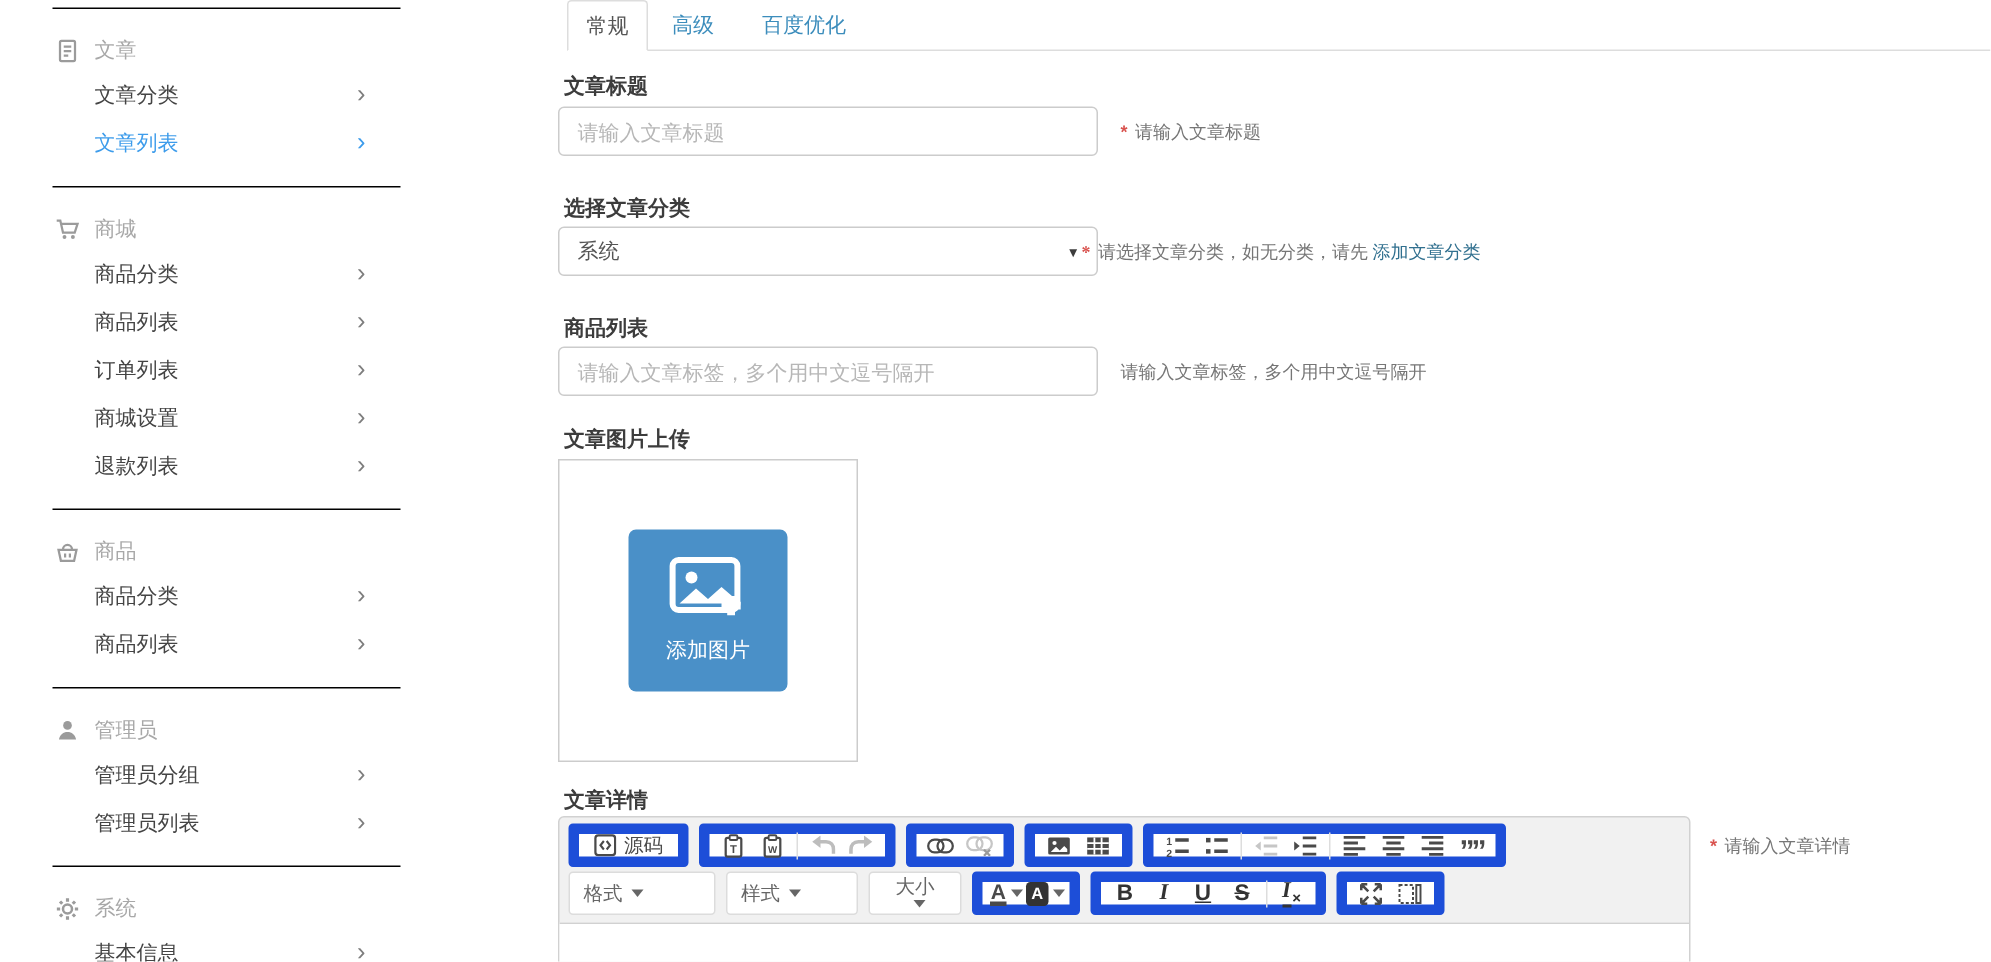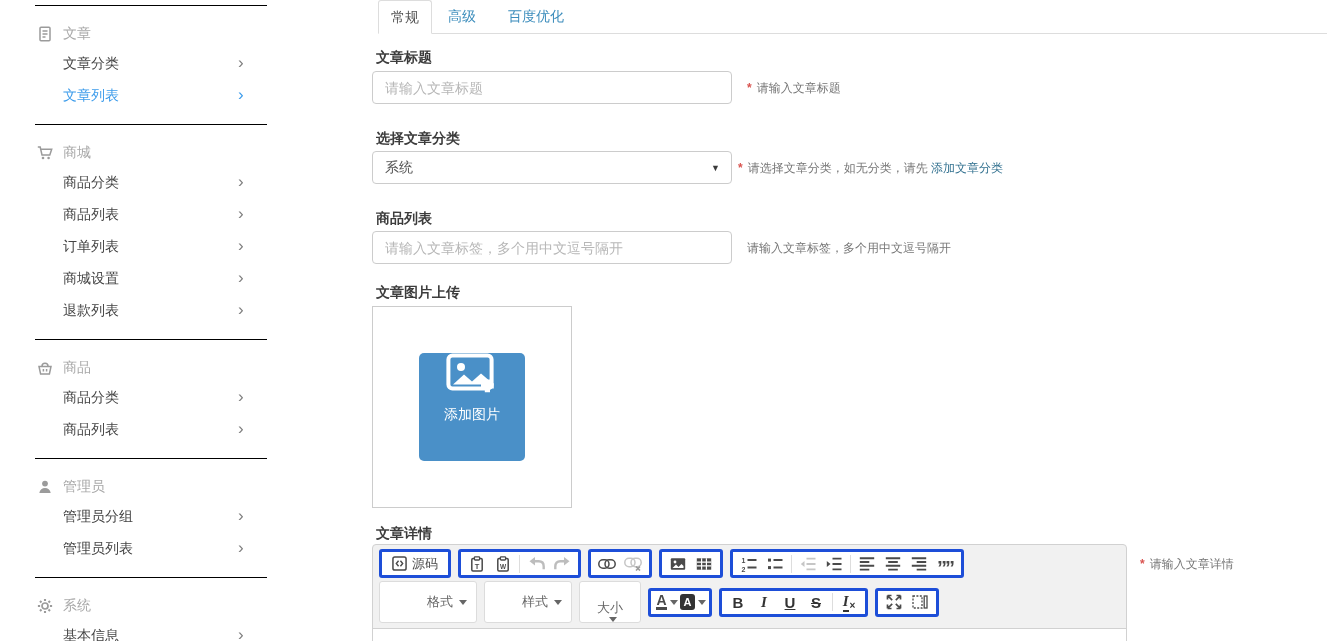--- a/index.html
+++ b/index.html
@@ -28,38 +28,38 @@
   .lbl1 { top:49px; } .lbl2 { top:130px; } .lbl3 { top:210px; } .lbl4 { top:284px; } .lbl5 { top:525px; }
   .t-input { position:absolute; left:372px; width:360px; height:33px; border:1px solid #ccc; border-radius:4px; background:#fff; font-size:14px; color:#555; padding:0 12px; outline:none; font-family:inherit; }
   .t-input::placeholder { color:#b7b7b7; opacity:1; }
   .inp1 { top:71px; } .inp3 { top:231px; }
   .t-select { position:absolute; left:372px; top:151px; width:360px; height:33px; border:1px solid #ccc; border-radius:4px; background:#fff; display:flex; align-items:center; padding:0 12px; font-size:14px; color:#555; cursor:pointer; }
   .t-select .sel-caret { position:absolute; right:11px; top:11px; font-size:9px; color:#3c3c3c; }
 
   .hint { position:absolute; font-size:12px; color:#767676; white-space:nowrap; }
   .hint .req { color:#d9534f; margin-right:5px; font-weight:bold; }
   .hint a { color:#31708f; text-decoration:none; cursor:pointer; }
-  .h1 { left:747px; top:80px; } .h2 { left:738px; top:160px; } .h3 { left:747px; top:240px; }
+  .h1 { left:747px; top:80px; } .h2 { left:721px; top:160px;font-family:Liberation Serif, serif; } .h3 { left:747px; top:240px; }
   .h4 { left:740px; top:314px; } .h5 { left:1140px; top:556px; }
 
   
   .upload-box { position:absolute; left:372px; top:306px; width:200px; height:202px; border:1px solid #ccc; background:#fff; display:flex; align-items:center; justify-content:center; }
-  .upload-btn { width:106px; height:108px; background:#4a90c8; border-radius:5px; display:flex; flex-direction:column; align-items:center; cursor:pointer; }
+  .upload-btn { width:106px; height:108px; background:#4a90c8; border-radius:5px; display:flex; flex-direction:column; align-items:center; justify-content:center; cursor:pointer; }
   .upload-btn .u-label { color:#fff; font-size:14px; margin-top:7px; }
 
   
   .editor { position:absolute; left:372px; top:544px; width:755px; border:1px solid #d1d1d1; border-radius:4px 4px 0 0; background:#f1f1f1; }
   .tbar { padding:4px 6px 2px 6px; }
   .trow { display:flex; align-items:center; margin-bottom:3px; flex-wrap:nowrap; }
-  .grp { display:inline-flex; align-items:center; background:#fff; border:3px solid #1d4ed8; border-radius:3px; height:29px; padding:0 3px; margin-right:7px; }
+  .grp { display:inline-flex; align-items:center; background:#fff; border:7px solid #1d4ed8; border-radius:3px; height:29px; padding:0 3px; margin-right:7px; }
   .tbtn { width:26px; height:26px; display:inline-flex; align-items:center; justify-content:center; cursor:pointer; border-radius:2px; }
   .tsep { width:1px; height:18px; background:#ddd; margin:0 3px; display:inline-block; }
   .src-btn { display:inline-flex; align-items:center; height:26px; padding:0 7px; cursor:pointer; font-size:13px; color:#4a4a4a; }
   .src-btn span { margin-left:5px; }
-  .ddbtn { display:inline-flex; align-items:center; justify-content:flex-end; background:#fff; border:1px solid #dcdcdc; border-radius:3px; height:42px; padding:0 9px; margin-right:7px; font-size:13px; color:#666; cursor:pointer; }
+  .ddbtn { display:inline-flex; align-items:center; justify-content:flex-start; background:#fff; border:1px solid #dcdcdc; border-radius:3px; height:29px; padding:0 9px; margin-right:7px; font-size:13px; color:#666; cursor:pointer; }
   .dd-format { width:98px; } .dd-style { width:88px; } .dd-size { width:62px;flex-direction:column; }
   .caret { width:0; height:0; border-left:4px solid transparent; border-right:4px solid transparent; border-top:5px solid #666; display:inline-block; margin-left:6px; }
   .txtA { font-weight:bold; color:#4a4a4a; font-size:14px; border-bottom:3px solid #4a4a4a; line-height:13px; }
   .bgA { width:16px; height:16px; background:#333; color:#fff; border-radius:3px; font-size:11px; font-weight:bold; display:inline-flex; align-items:center; justify-content:center; }
   .b-bold { font-weight:bold; font-size:15px; color:#333; }
   .b-italic { font-style:italic; font-family:"Liberation Serif","DejaVu Serif",serif; font-weight:bold; font-size:15px; color:#333; }
   .b-under { text-decoration:underline; font-weight:bold; font-size:15px; color:#333; }
   .b-strike { text-decoration:line-through; font-weight:bold; font-size:15px; color:#333; }
   .b-rmv { font-style:italic; font-family:"Liberation Serif","DejaVu Serif",serif; font-weight:bold; font-size:15px; color:#333; border-bottom:2px solid #333; }
   .b-rmv-x { font-size:10px; color:#333; font-weight:bold; margin-left:1px; margin-top:7px; }

